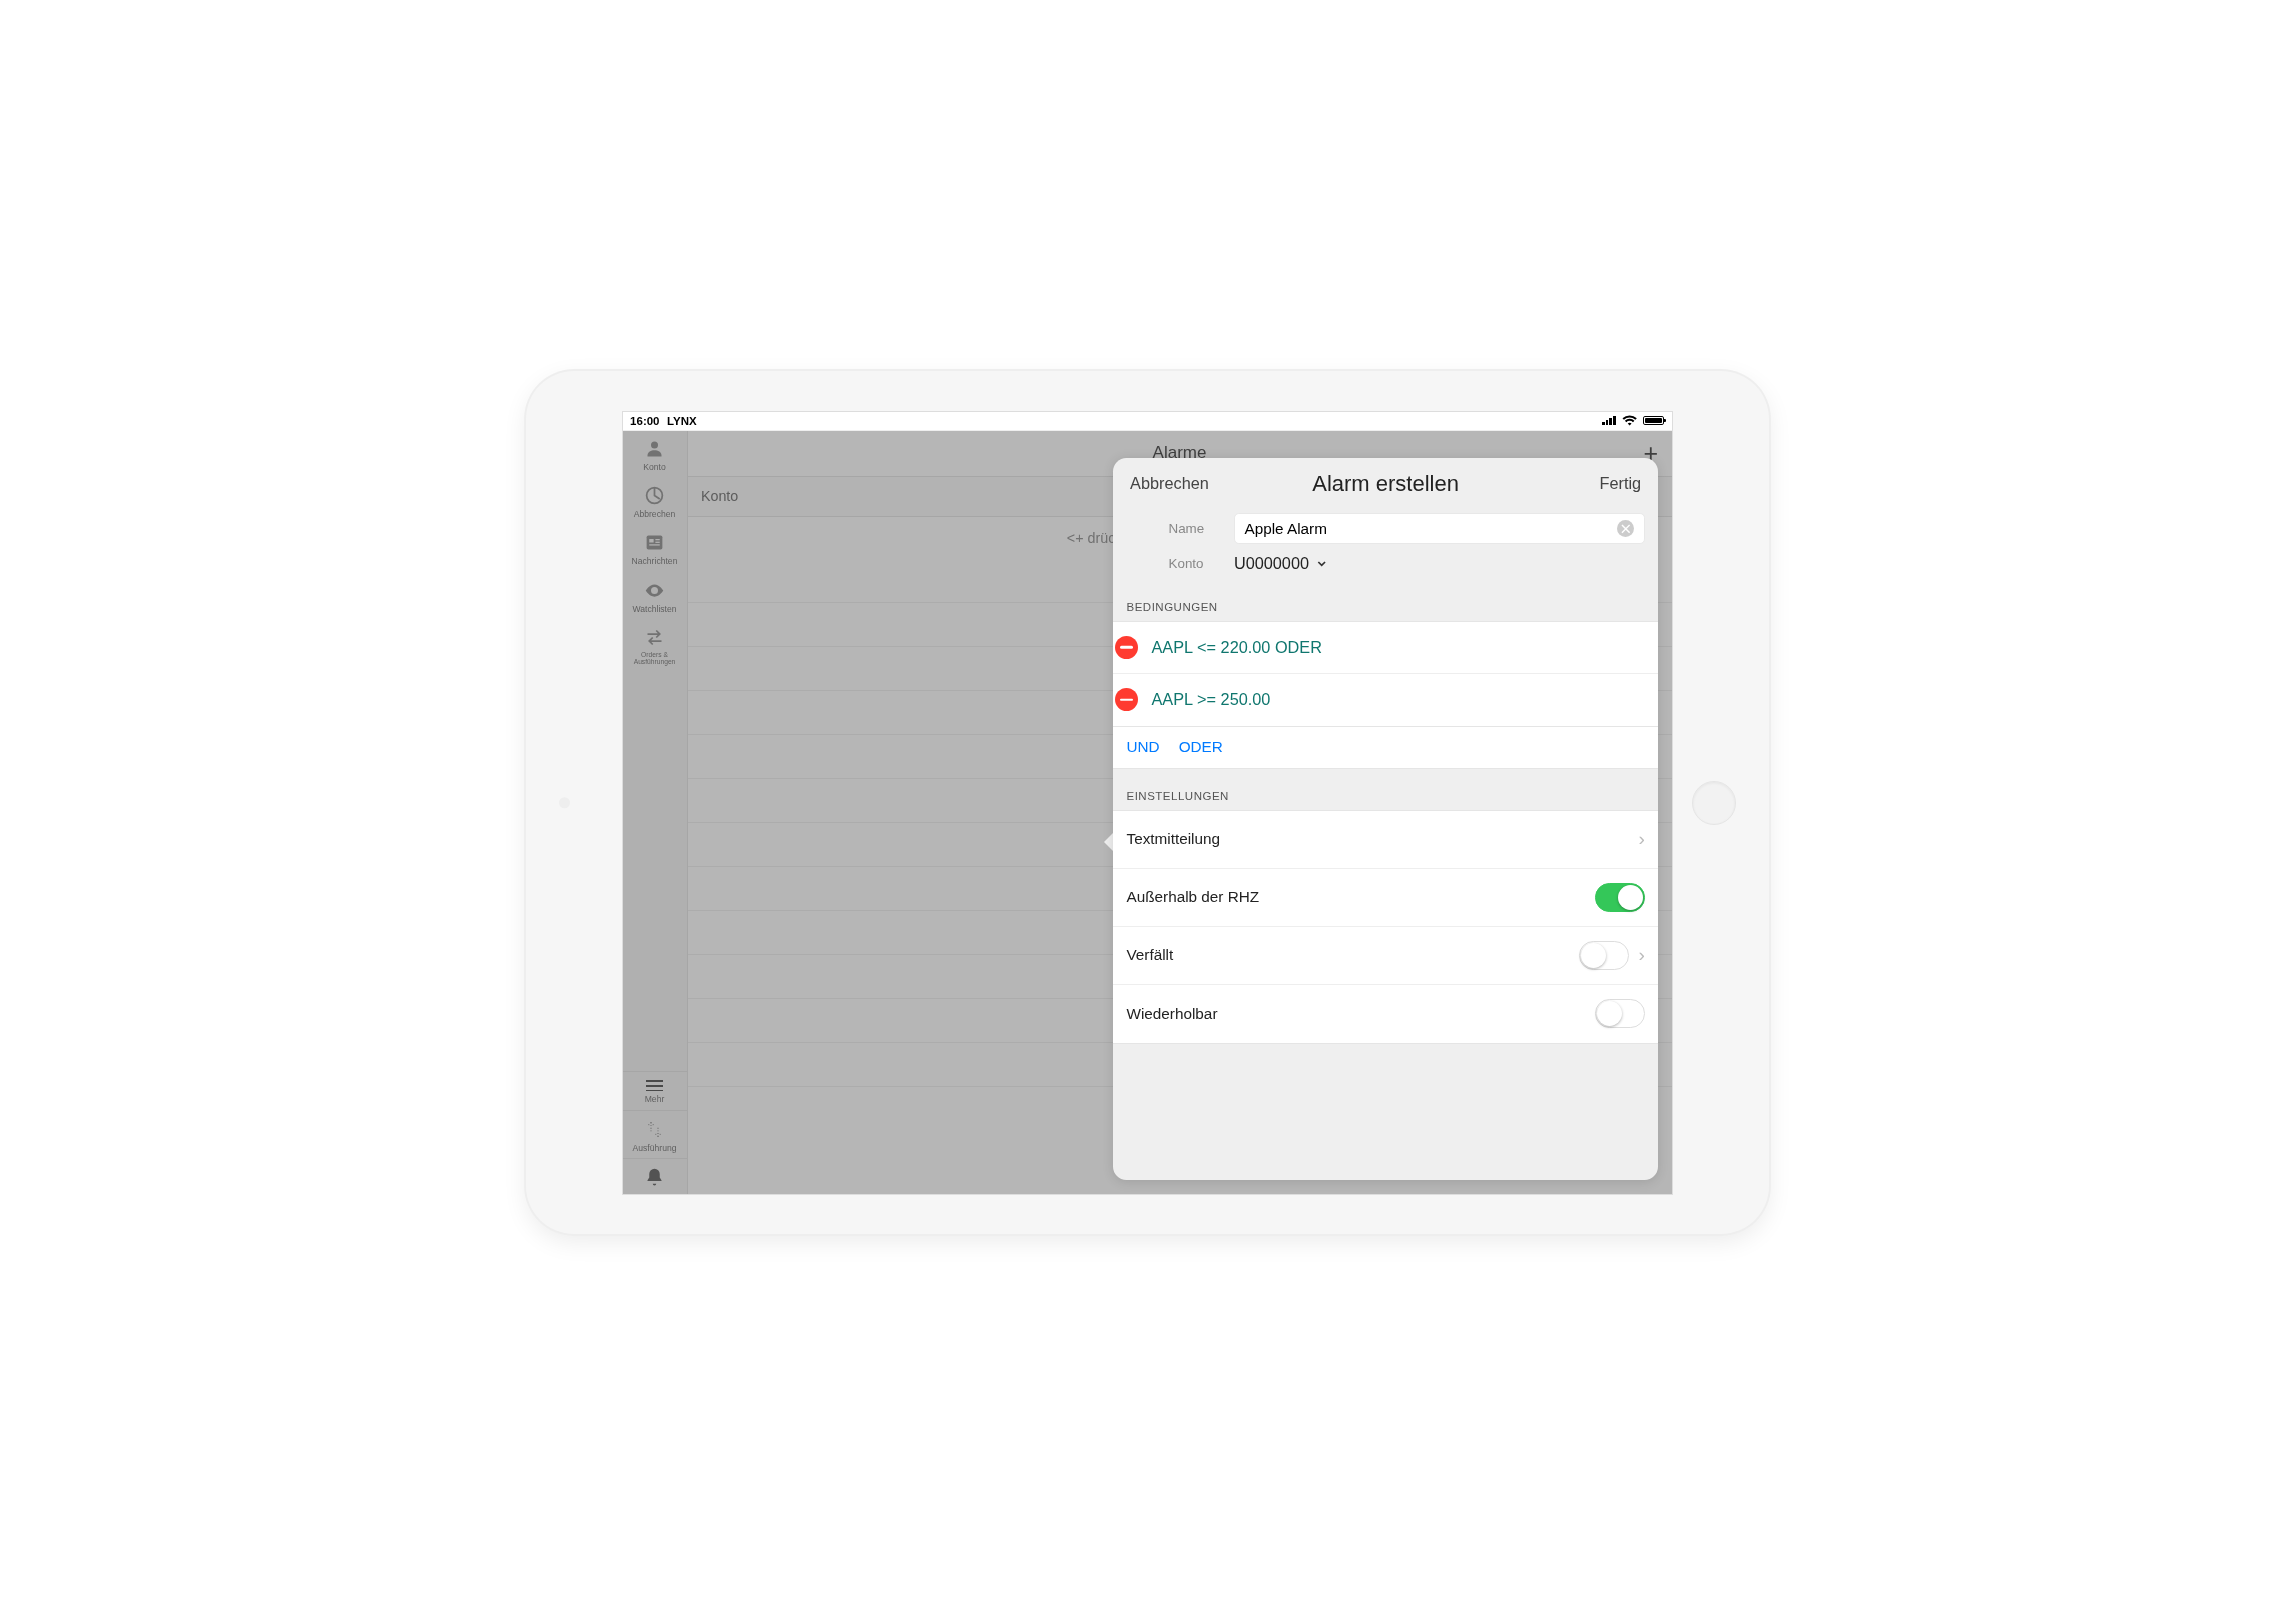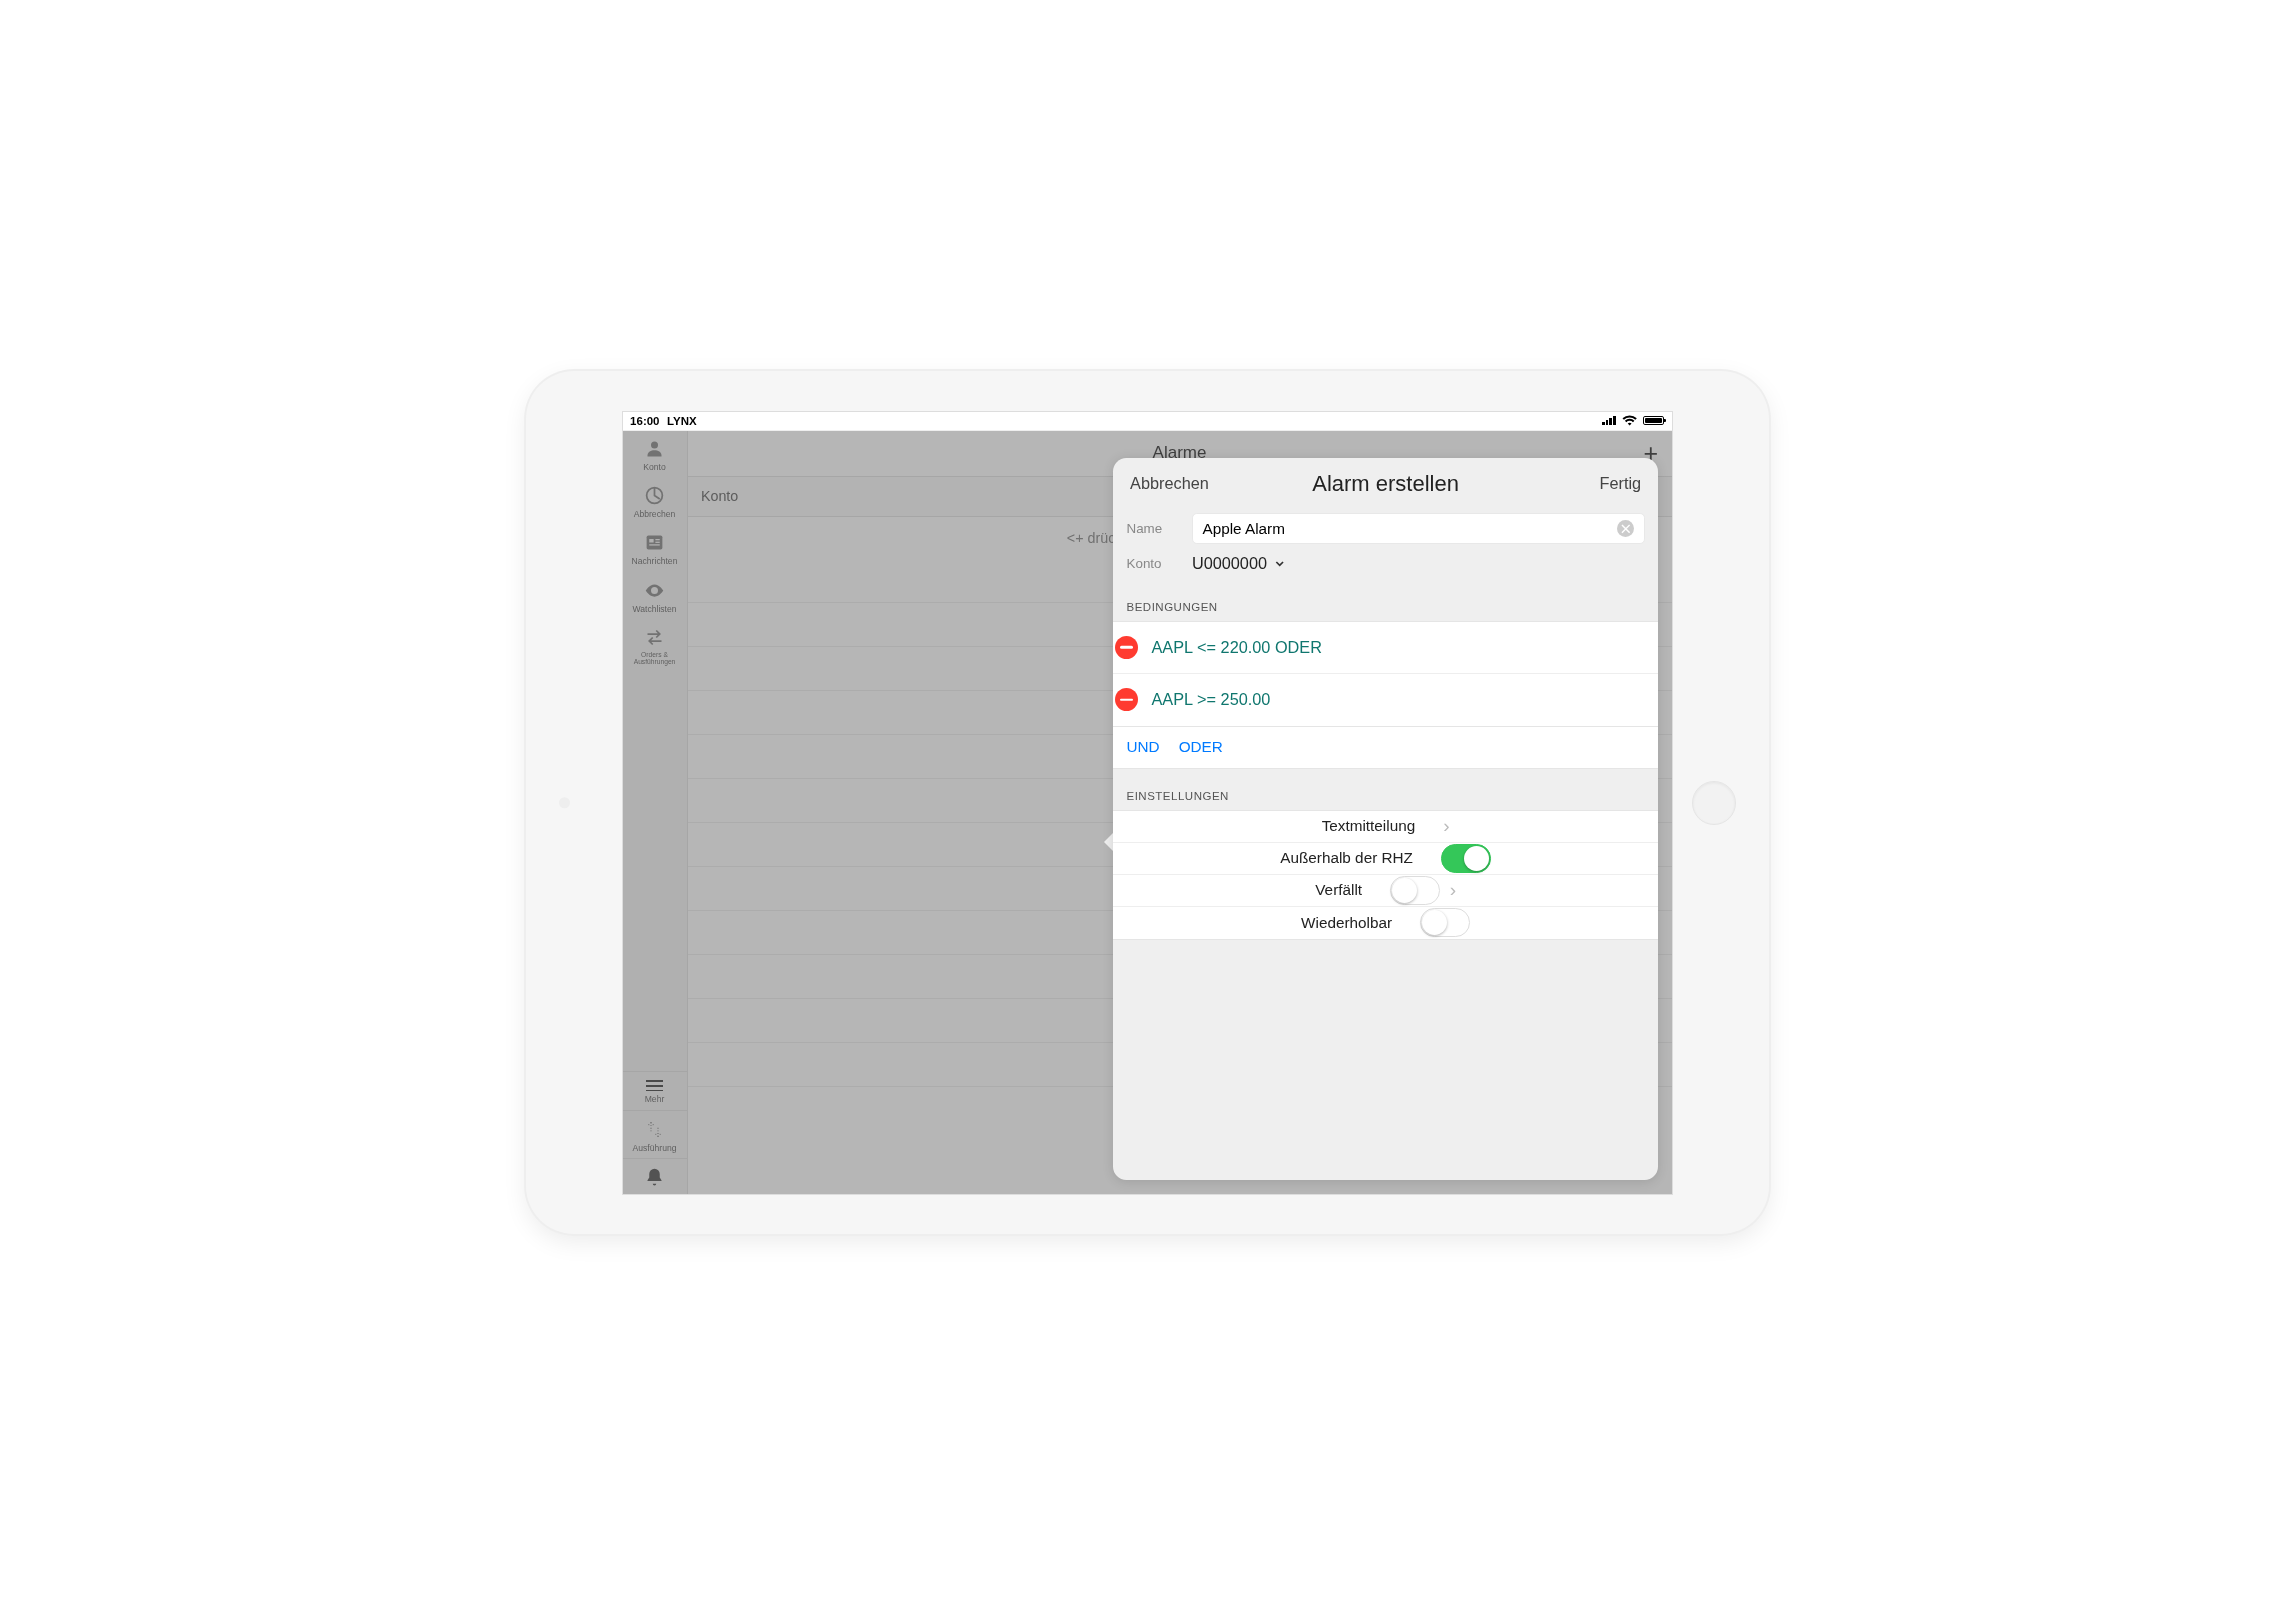--- a/index.html
+++ b/index.html
@@ -203,21 +203,21 @@
   .modal-header .mtitle {
     font-size: 22px; color: #222;
     position: absolute; left: 0; right: 0; text-align: center;
     pointer-events: none;
   }
   .form-row {
     display: flex; align-items: center;
     padding: 3.8px 13.4px;
     gap: 13.4px;
   }
-  .form-row .lbl { width: 52px; color: #888; font-size: 13.4px; }
+  .form-row .lbl { width: 52px; color: #888; font-size: 13.4px; margin-left: 42px; }
   .name-input {
     flex: 1;
     background: #fff;
     border: 1px solid #e8e8e8;
     border-radius: 4.8px;
     height: 31px;
     display: flex;
     align-items: center;
     padding: 0 9.6px;
     justify-content: space-between;
@@ -257,22 +257,22 @@
     background: #fff;
     height: 42px;
     border-bottom: 1px solid #e5e5e5;
     display: flex; gap: 19px; align-items: center;
     padding: 0 13.4px; font-size: 15.3px;
   }
   .logic-row span { color: #007aff; }
 
   .settings-list { background: #fff; border-top: 1px solid #e5e5e5; border-bottom: 1px solid #e5e5e5; }
   .setting-row {
-    display: flex; align-items: center; justify-content: center;
-    height: 32px; padding: 0 13.4px;
+    display: flex; align-items: center; justify-content: space-between;
+    height: 58px; padding: 0 13.4px;
     border-bottom: 1px solid #eee;
     font-size: 15.3px; color: #222; gap: 28px;
   }
   .setting-row:last-child { border-bottom: none; }
   .chev { color: #bbb; font-size: 19px; }
   .right-group { display: flex; align-items: center; gap: 9.6px; }
   .toggle {
     width: 50px; height: 29px; border-radius: 14.3px;
     position: relative; transition: background .2s;
   }

